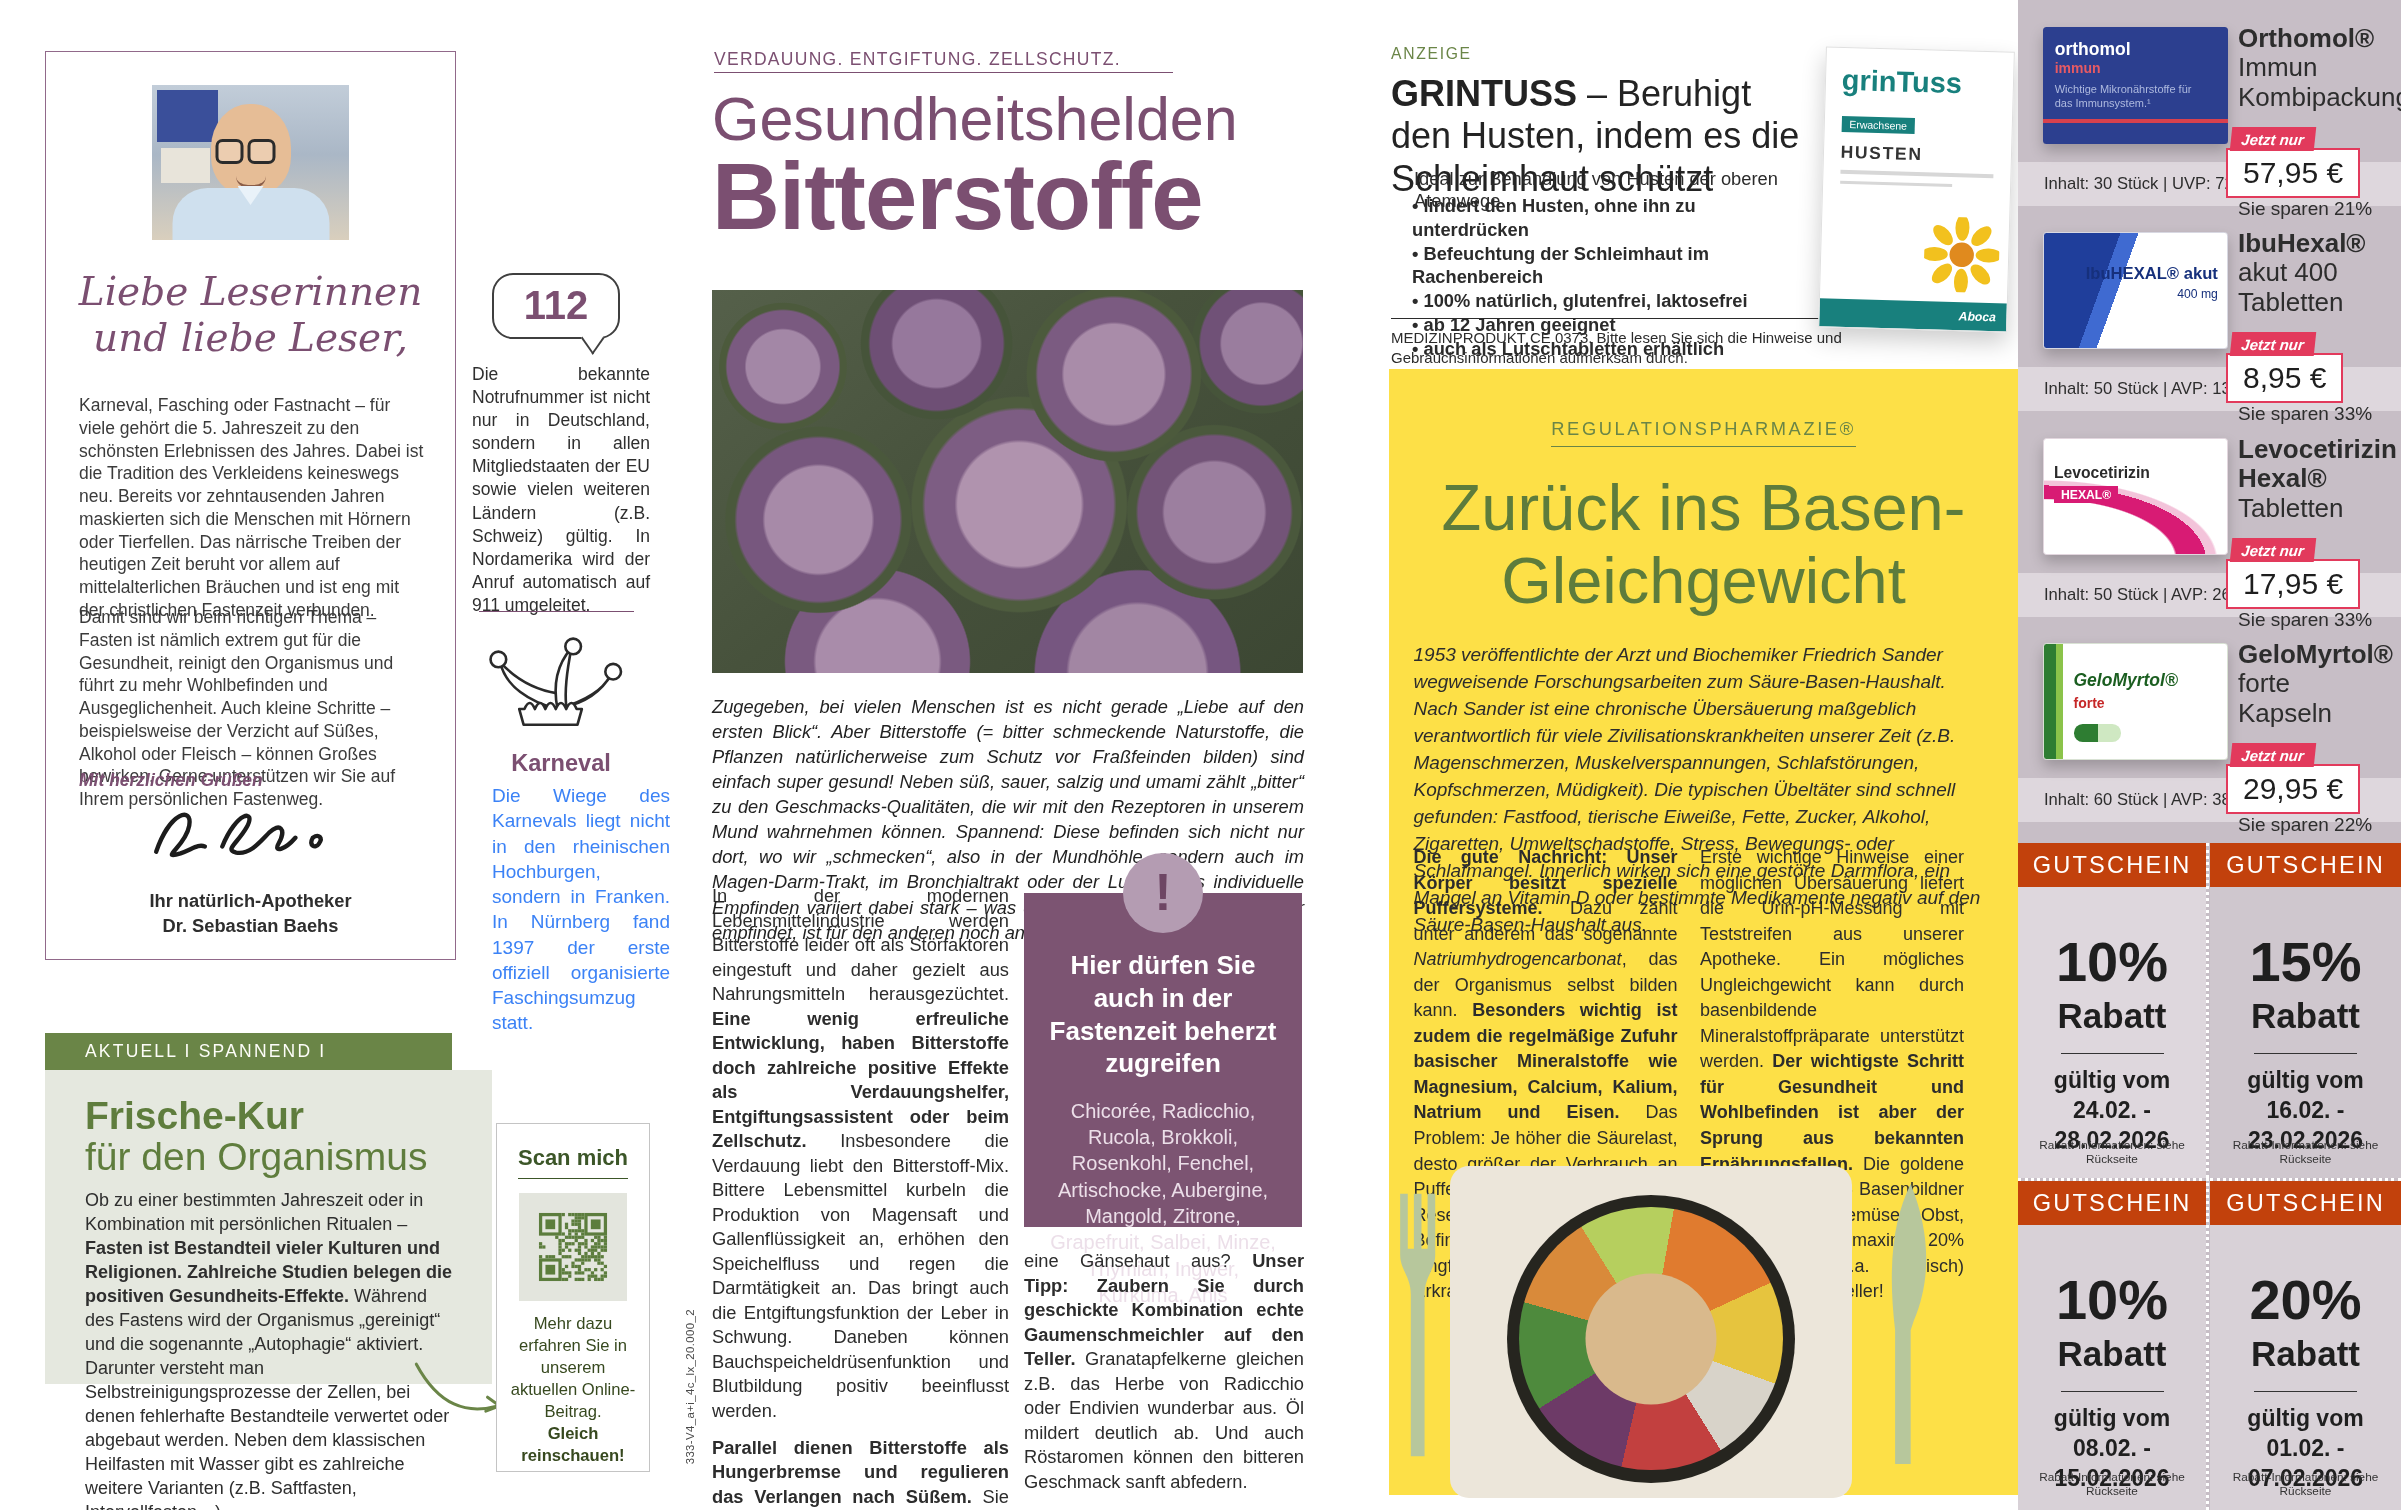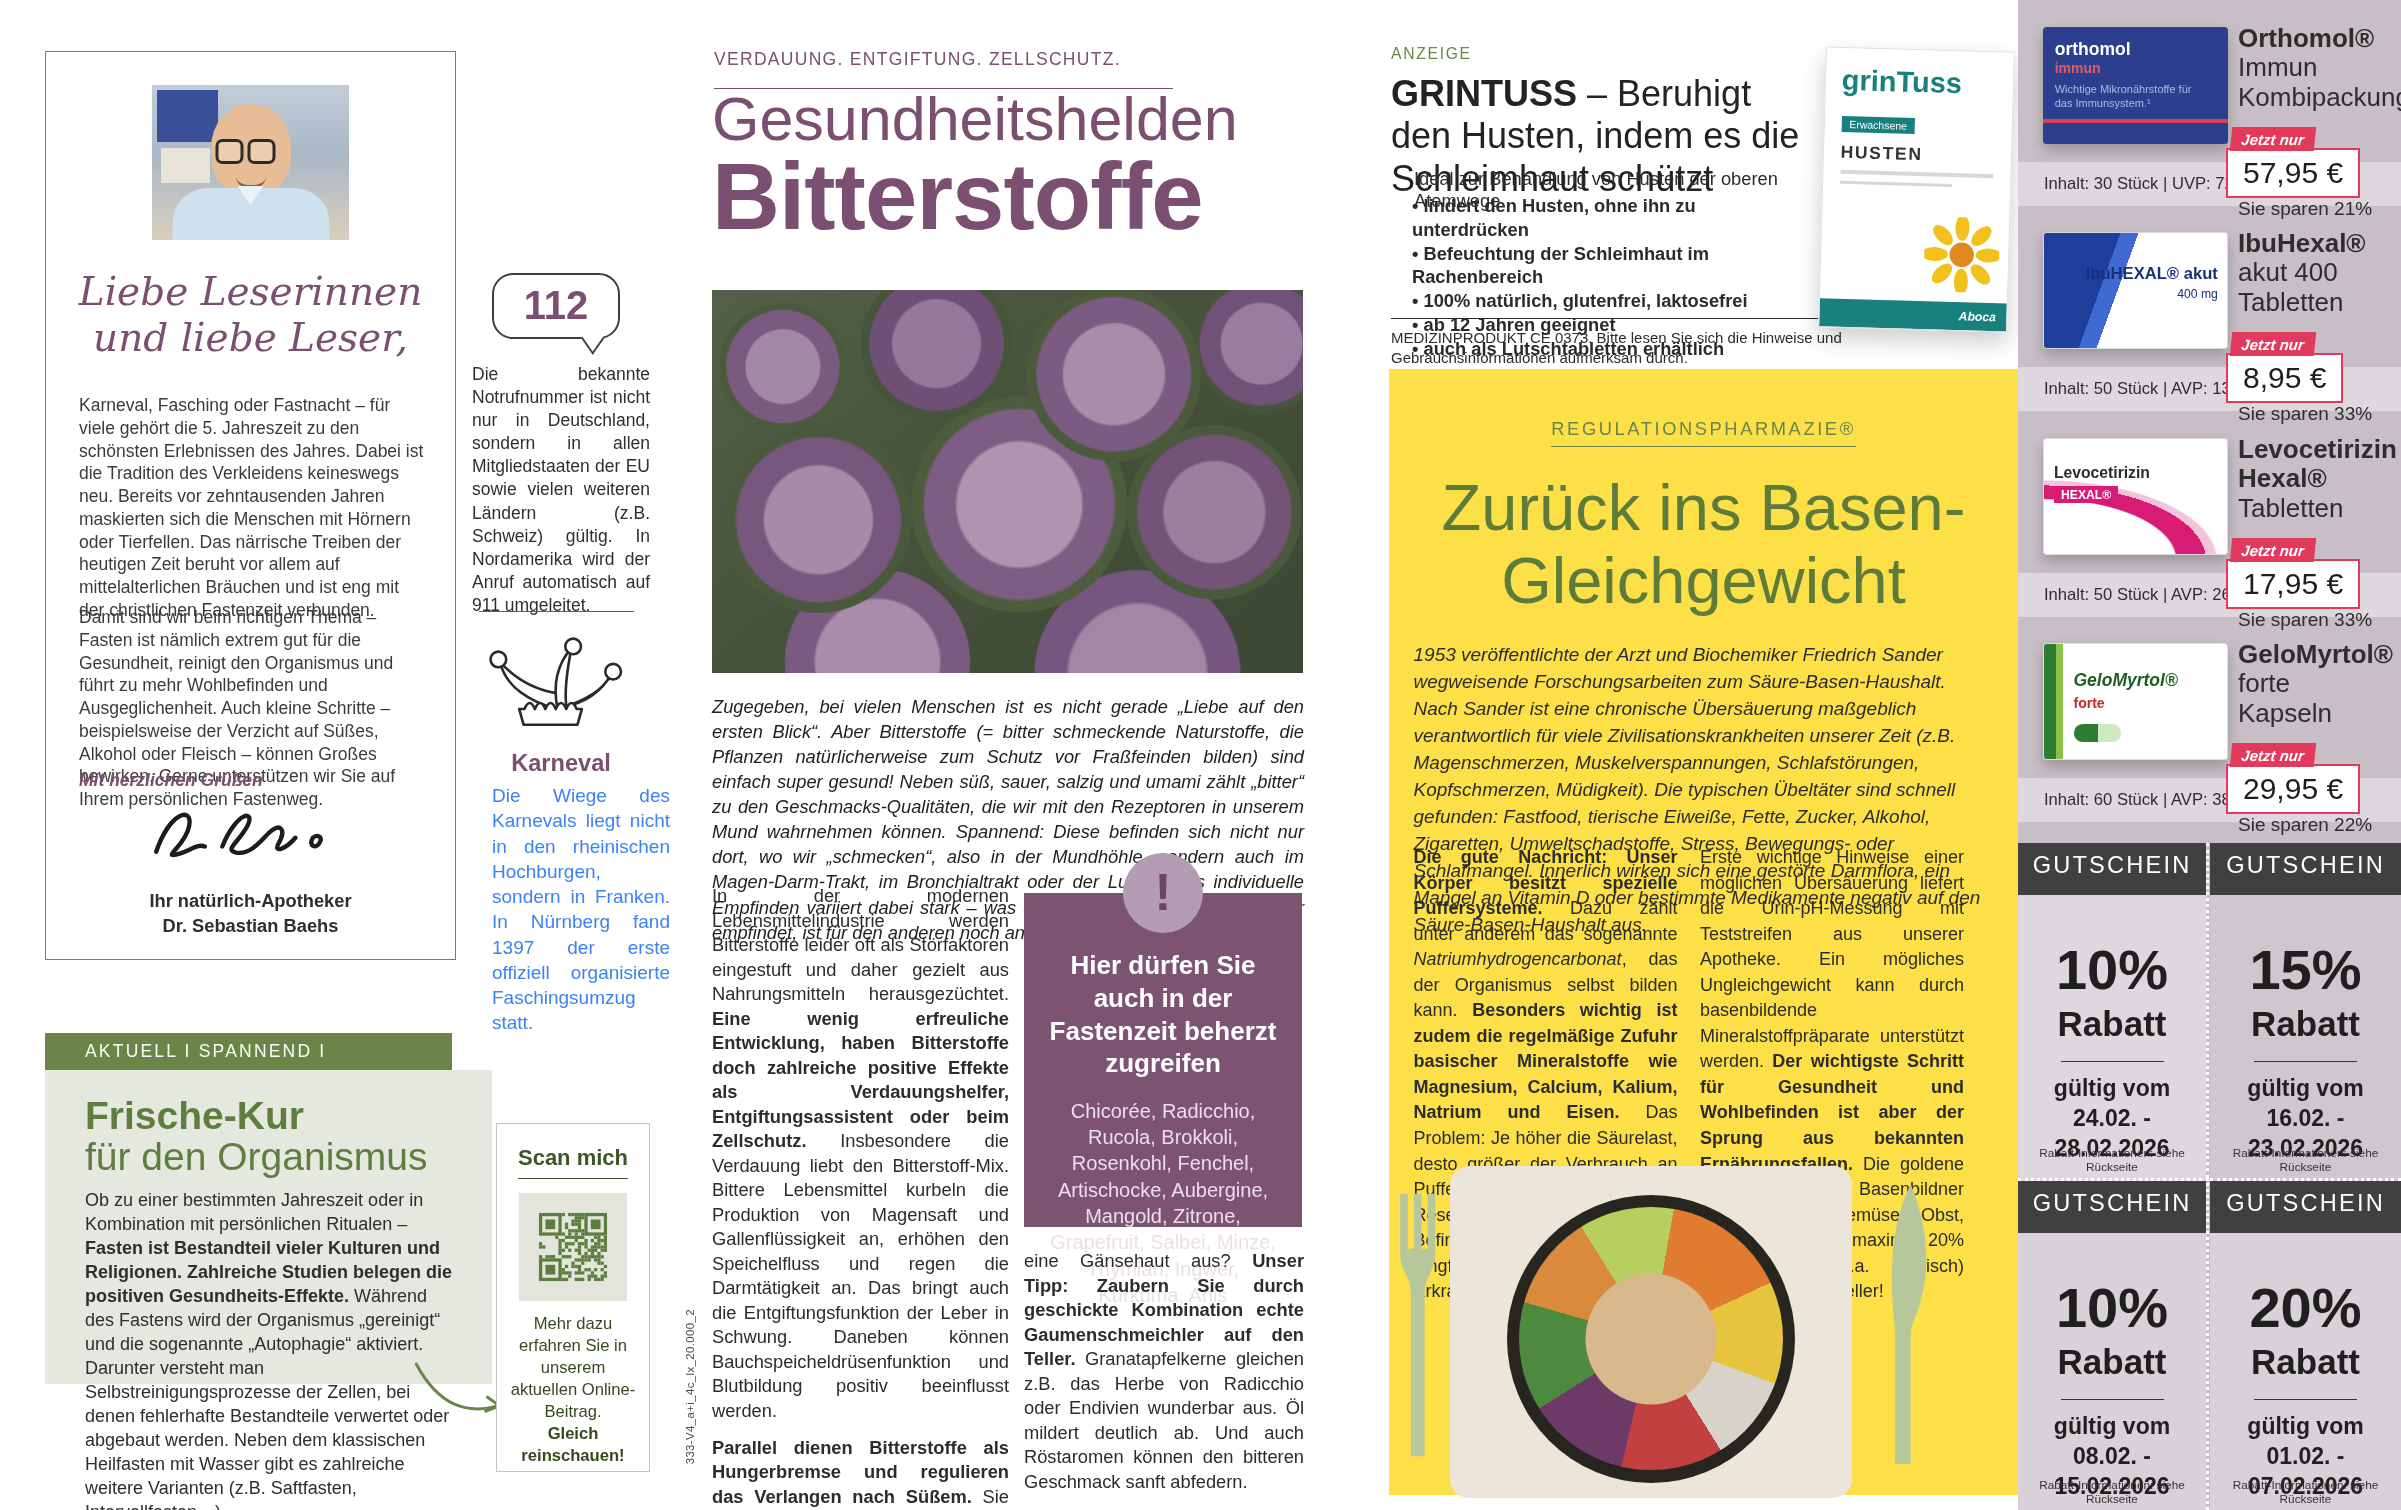--- a/index.html
+++ b/index.html
@@ -52,21 +52,21 @@
   .fk-body { margin:12.2px 38px 0 40px; font-size:18px; line-height:1.33; color:#2e2e2e; }
   .curve-arrow { position:absolute; left:409px; top:1359px; width:105px; height:66px; }
   .scan-box { position:absolute; left:496px; top:1123px; width:154px; height:349px; background:#fff; border:0.9px solid #c4c4c4; text-align:center; }
   .scan-title { display:inline-block; margin-top:21px; font-size:22px; font-weight:700; color:#3c5628; border-bottom:1.7px solid #3c5628; padding-bottom:7px; }
   .qr-wrap { margin:14px auto 0; width:108px; height:108px; background:#e3e5dd; display:flex; align-items:center; justify-content:center; }
   .scan-text { margin:12.2px 10.5px 0; font-size:16.6px; line-height:1.32; color:#37491f; }
   .scan-text b { display:block; }
 
   
   .kicker { position:absolute; left:714px; top:49px; font-size:17.5px; letter-spacing:1.3px; color:#7b4f71;
-    border-bottom:1.7px solid #7b4f71; padding-bottom:18px; padding-right:52px; }
+    border-bottom:1.7px solid #7b4f71; padding-bottom:2px; padding-right:52px; }
   .headline-light { position:absolute; left:712px; top:84px; font-size:61px; font-weight:400; color:#7b4f71; }
   .headline-bold  { position:absolute; left:712px; top:143px; font-size:94px; font-weight:700; color:#7b4f71; letter-spacing:-0.9px; }
   .artichoke { position:absolute; left:712px; top:290px; width:591px; height:383px;
     background:
       radial-gradient(96px 96px at 12% 20%, #a387a6 0 38%, #7a5a80 40% 58%, #4c5a3c 60% 66%, transparent 67%),
       radial-gradient(114px 114px at 38% 14%, #96789c 0 38%, #6e4f75 40% 58%, #46543a 60% 66%, transparent 67%),
       radial-gradient(131px 131px at 68% 22%, #a98ca9 0 38%, #7b5b81 40% 58%, #4c5a3c 60% 66%, transparent 67%),
       radial-gradient(105px 105px at 93% 14%, #9a7d9e 0 38%, #705177 40% 58%, #46543a 60% 66%, transparent 67%),
       radial-gradient(140px 140px at 18% 60%, #a78aa8 0 38%, #77577e 40% 58%, #4a583c 60% 66%, transparent 67%),
       radial-gradient(162px 162px at 52% 56%, #b093ae 0 38%, #7d5d83 40% 58%, #4e5c3e 60% 66%, transparent 67%),
@@ -162,21 +162,21 @@
   .pg-l2 { position:absolute; left:30px; top:51px; color:#c62828; font-weight:700; font-size:14px; }
   .pg-pill { position:absolute; left:30px; bottom:17.5px; width:47px; height:17.5px; border-radius:8.7px;
     background:linear-gradient(90deg,#2e7d32 50%,#cfe8c2 50%); }
 
   
   .coupon { position:absolute; width:191px; }
   .coupon-1 { left:0; top:843px; height:335px; border-right:3.5px dotted #fff; }
   .coupon-2 { left:192px; top:843px; height:335px; }
   .coupon-3 { left:0; top:1178px; height:332px; border-right:3.5px dotted #fff; border-top:3.5px dotted #fff; }
   .coupon-4 { left:192px; top:1178px; height:332px; border-top:3.5px dotted #fff; }
-  .coupon-header { height:52px; background:#404040; color:#fff; text-align:center; font-size:23.6px; letter-spacing:2.2px; line-height:44px; }
+  .coupon-header { height:44px; background:#c2410c; color:#fff; text-align:center; font-size:23.6px; letter-spacing:2.2px; line-height:44px; }
   .coupon-body { position:relative; height:calc(100% - 44px); text-align:center; color:#1f1f1f; }
   .cb-a { background:#ded7dd; } .cb-b { background:#cfc7ce; } .cb-c { background:#d8d1d7; }
   .cpercent { padding-top:42px; font-size:56px; font-weight:700; }
   .crabatt { font-size:35px; font-weight:700; margin-top:1.7px; }
   .cline { width:103px; border-top:1.7px solid #333; margin:17.5px auto 12.2px; }
   .cvalid { font-size:23px; font-weight:700; line-height:1.3; }
   .cnote { position:absolute; bottom:12.2px; left:0; right:0; font-size:11.8px; color:#333; }
 </style>
 </head>
 <body>

